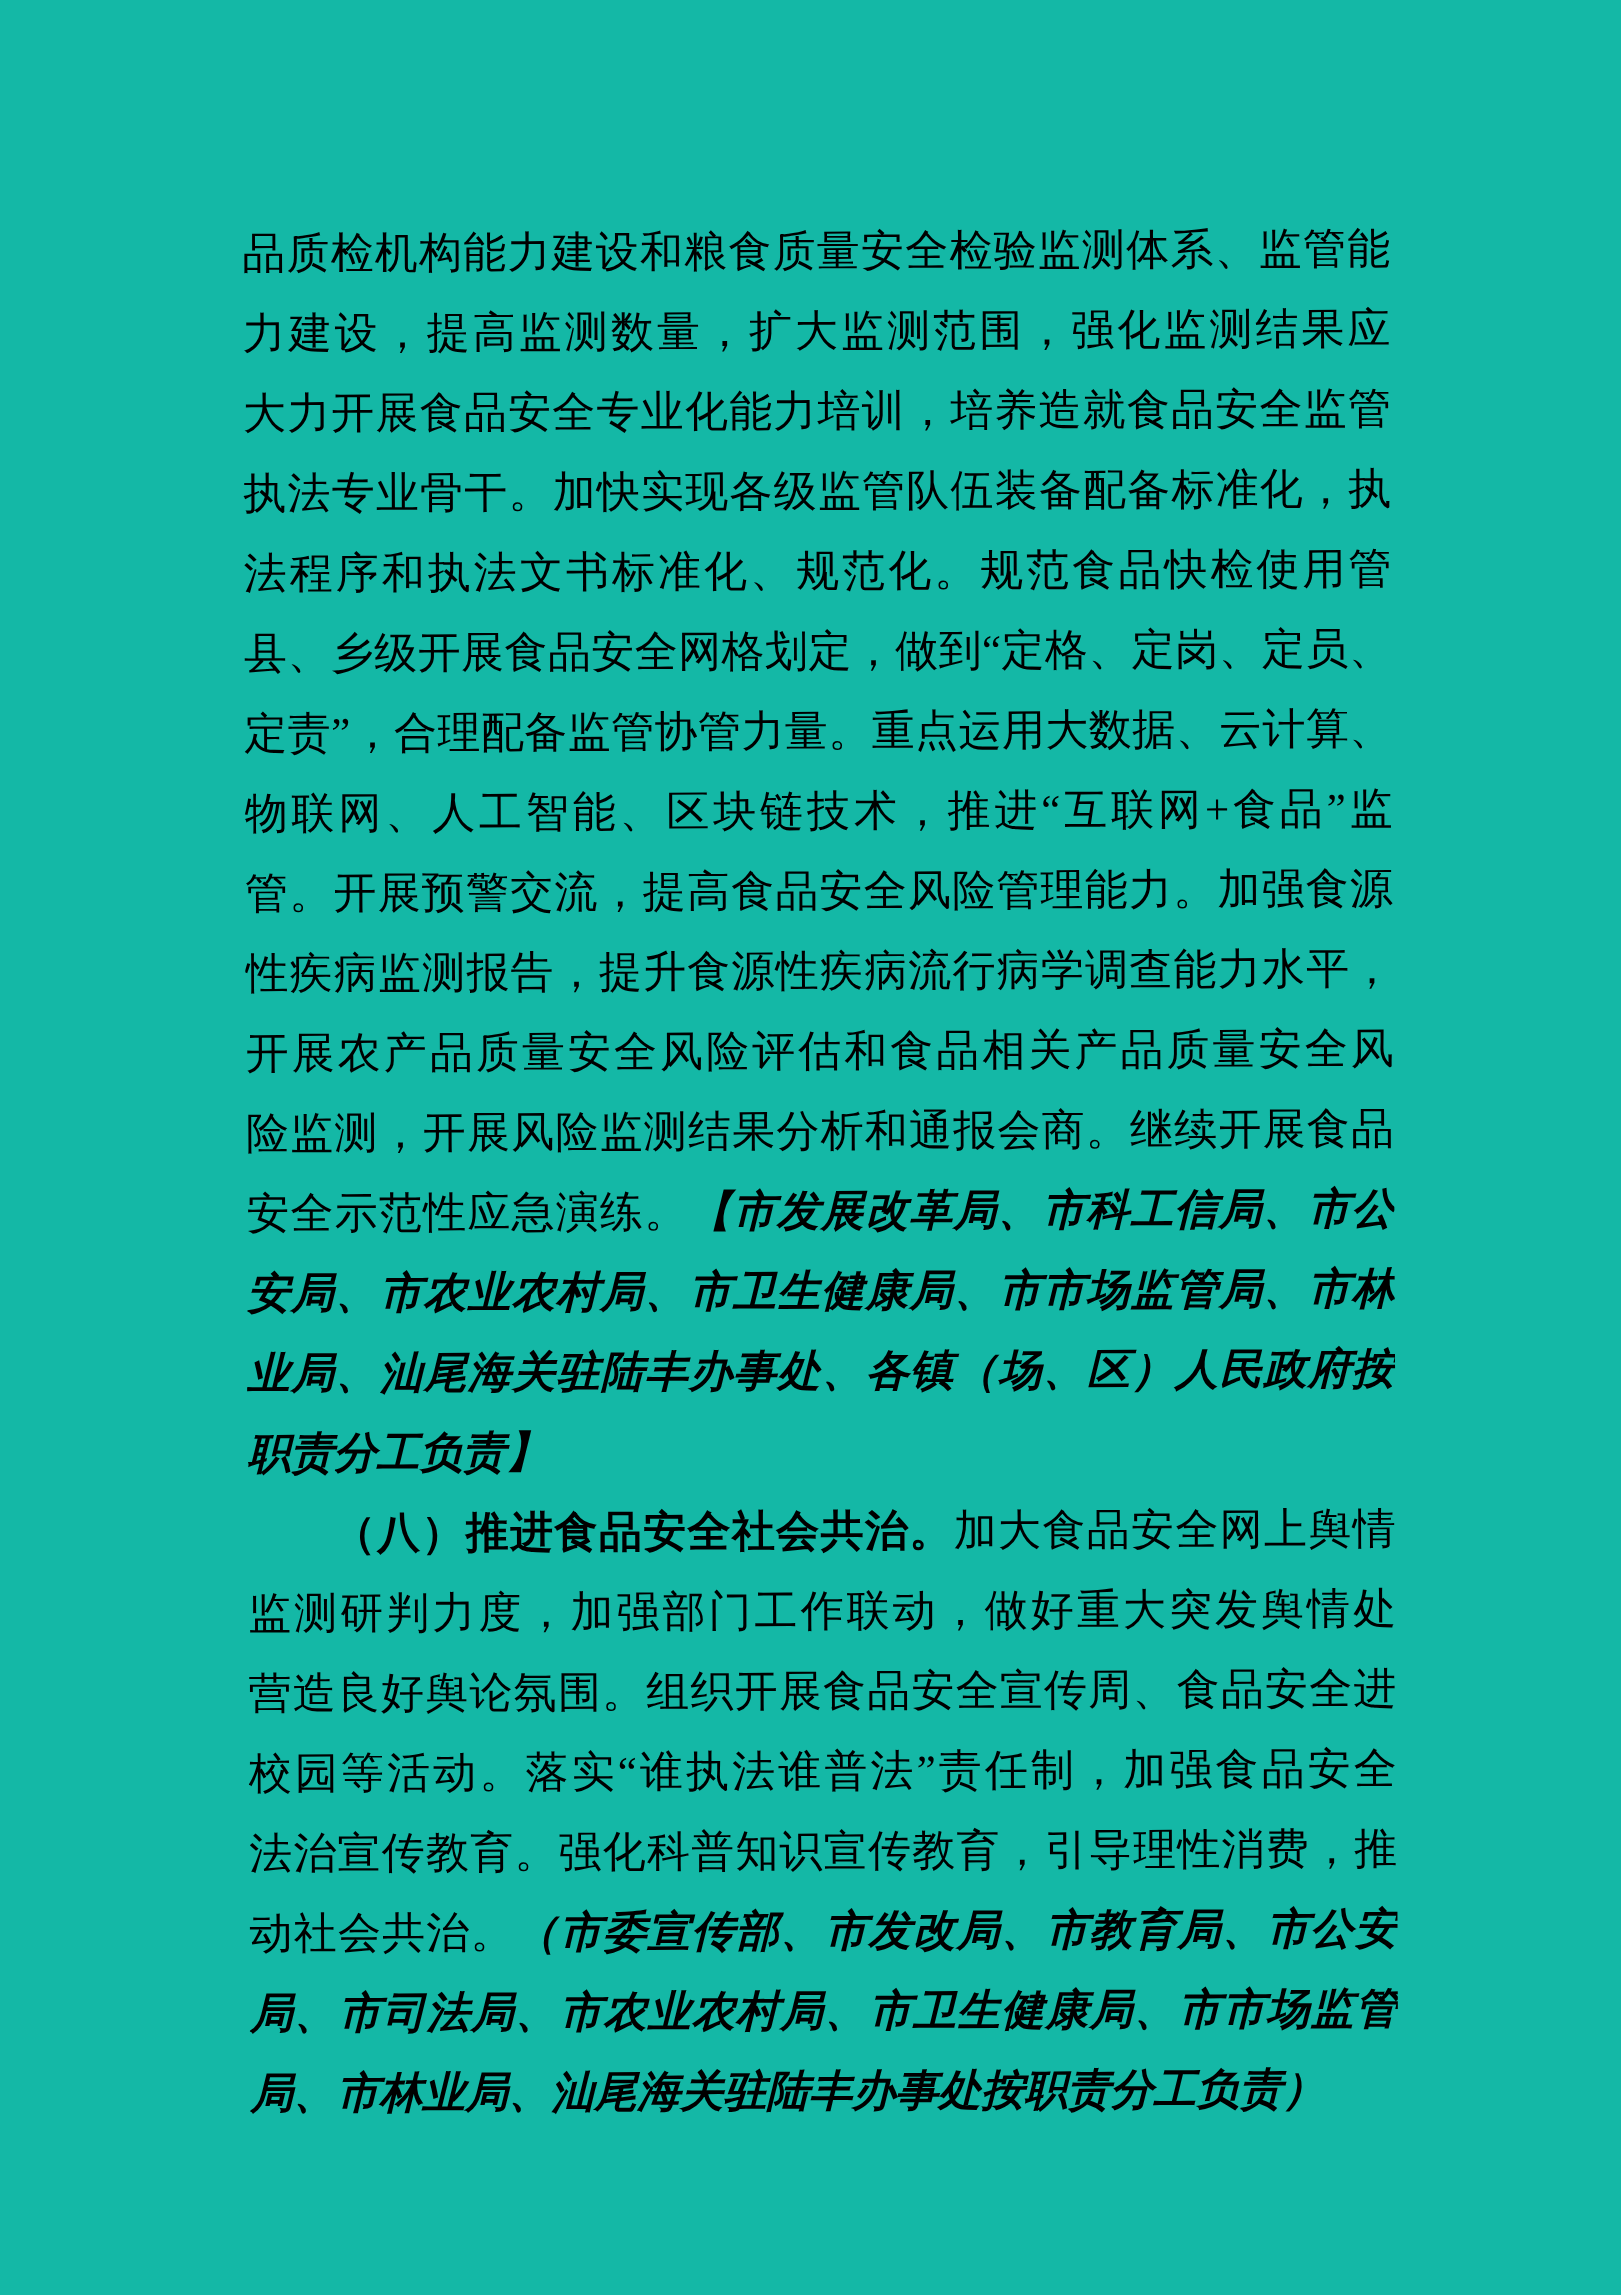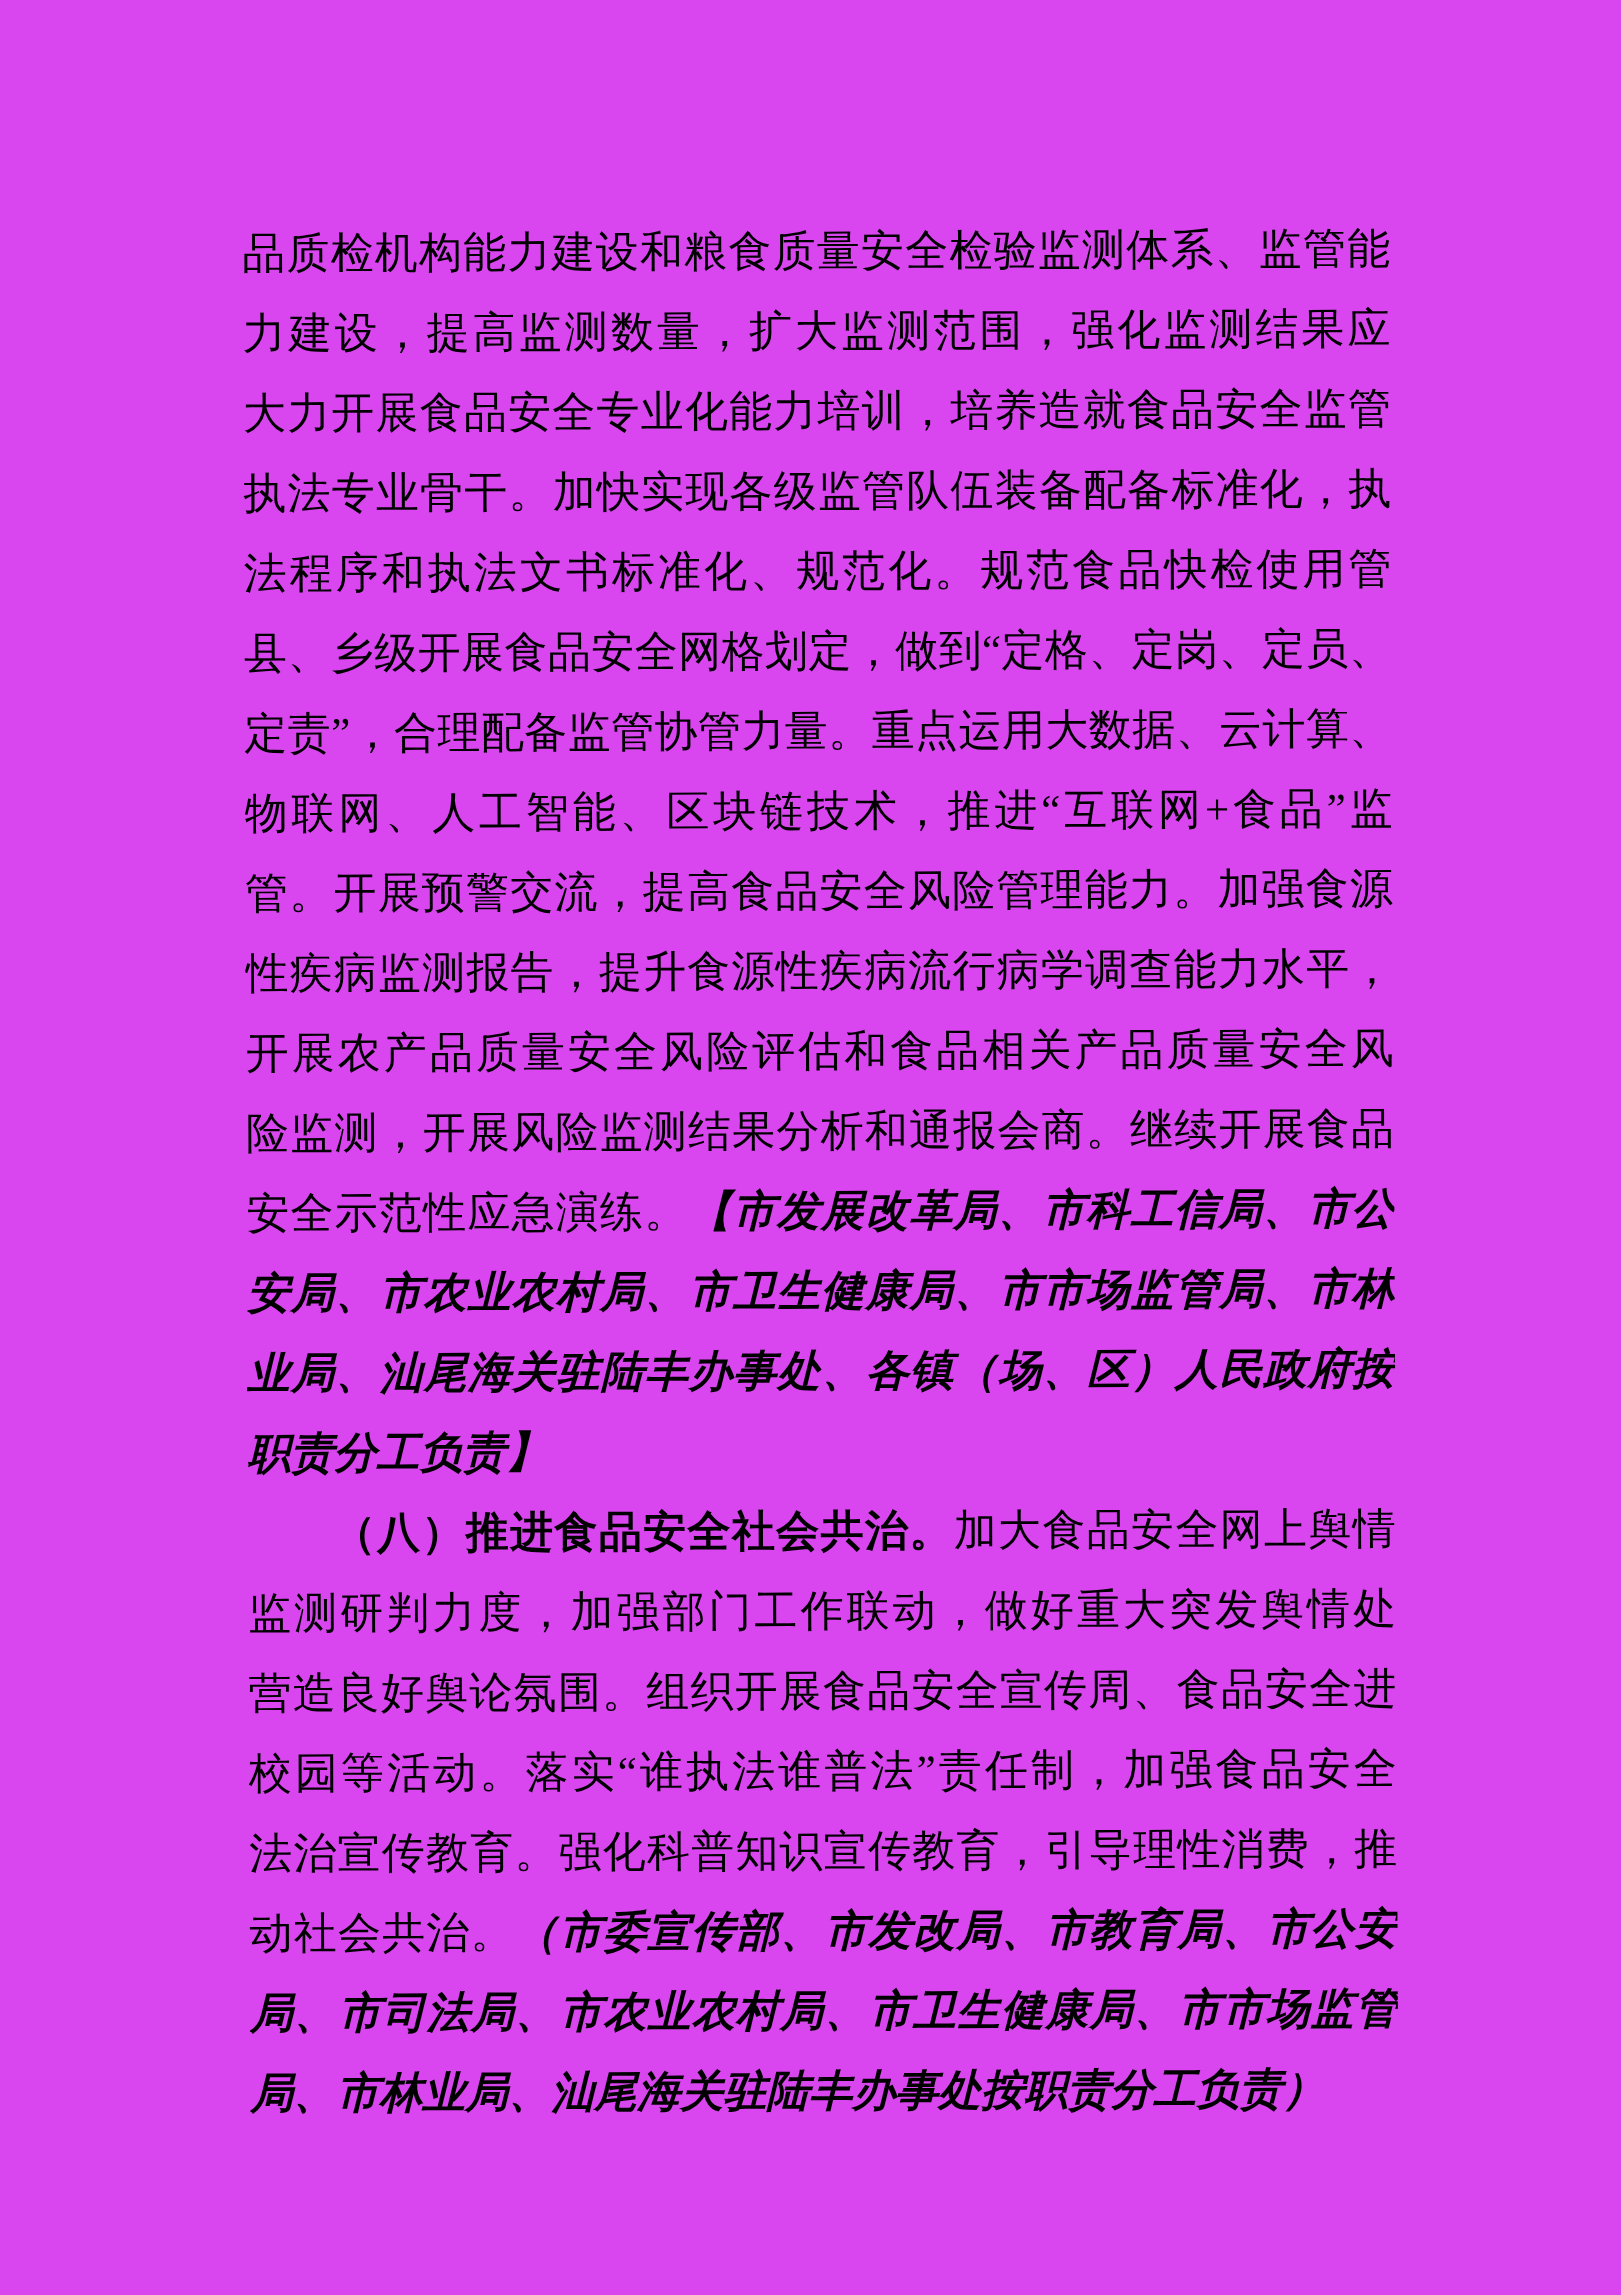--- a/index.html
+++ b/index.html
@@ -11,21 +11,21 @@
     width: 1622px;
     height: 2295px;
     position: relative;
     overflow: hidden;
     font-family: "Liberation Serif", "DejaVu Serif", serif;
     color: #000000;
   }
   .page {
     position: absolute;
     inset: 0;
-    background: #d946ef;
+    background: #14b8a6;
   }
   .text-block {
     position: absolute;
     left: 242px;
     top: 214px;
     width: 1148px;
     transform: rotate(-0.25deg);
     transform-origin: 0 0;
   }
   .paragraph {

